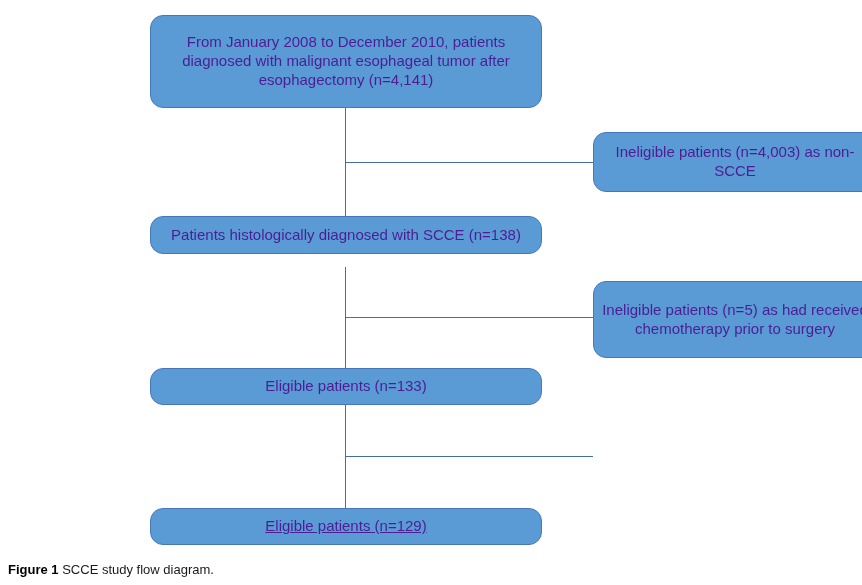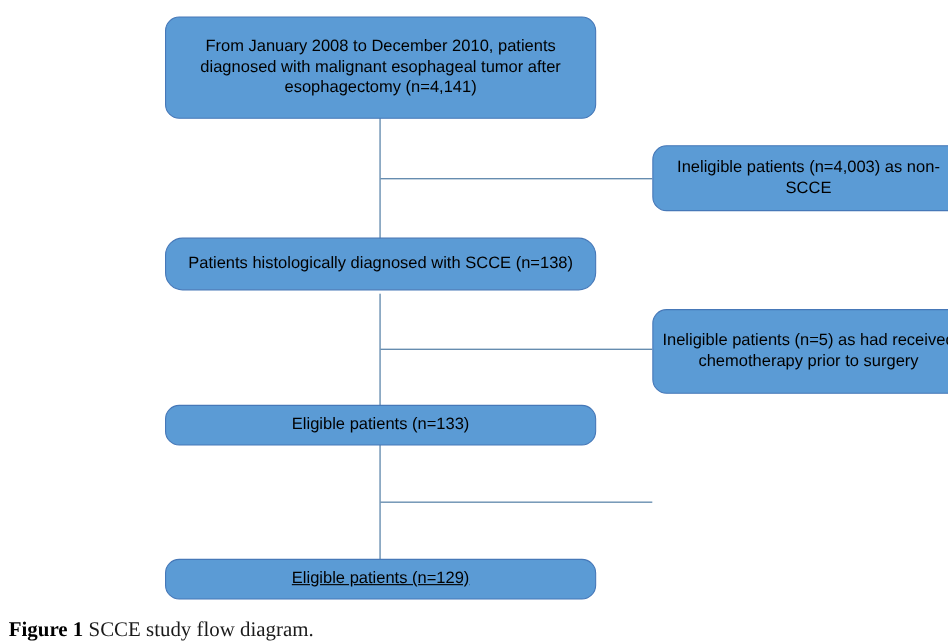--- a/index.html
+++ b/index.html
@@ -14,21 +14,21 @@
     height: 585px;
     background: #ffffff;
     overflow: hidden;
   }
   .flow-box {
     position: absolute;
     box-sizing: border-box;
     background: #5b9bd5;
     border: 1.5px solid #4678b8;
     border-radius: 13px;
-    color: #000000;
+    color: #4c1d95;
     font-size: 15px;
     line-height: 1.26;
     text-align: center;
     display: flex;
     align-items: center;
     justify-content: center;
     padding: 4px 10px;
     z-index: 2;
   }
   .main-box {
@@ -52,23 +52,22 @@
   .connector.h {
     left: 346px;
     width: 247px;
     height: 1px;
   }
   .caption {
     position: absolute;
     left: 8px;
     top: 562px;
     margin: 0;
-    font-size: 19px;
+    font-size: 13px;
     color: #1a1a1a;
-    font-family: Liberation Serif, serif;
   }
   .caption b {
     font-weight: 700;
     color: #000000;
   }
 </style>
 </head>
 <body>
 
 <div class="canvas">
@@ -77,21 +76,21 @@
   <div class="connector v" style="top:267px; height:102px;"></div>
   <div class="connector v" style="top:404px; height:105px;"></div>
   <div class="connector h" style="top:162px;"></div>
   <div class="connector h" style="top:317px;"></div>
   <div class="connector h" style="top:456px;"></div>
 
   <div class="flow-box main-box" style="top:15px; height:93px;">
     <span>From January 2008 to December 2010, patients diagnosed with malignant esophageal tumor after esophagectomy (n=4,141)</span>
   </div>
 
-  <div class="flow-box main-box" style="top:216px; height:48px;border-radius:16px;">
+  <div class="flow-box main-box" style="top:216px; height:38px;">
     <span>Patients histologically diagnosed with SCCE (n=138)</span>
   </div>
 
   <div class="flow-box main-box" style="top:368px; height:37px;text-align:center;">
     <span>Eligible patients (n=133)</span>
   </div>
 
   <div class="flow-box main-box" style="top:508px; height:37px;text-decoration:underline;">
     <span>Eligible patients (n=129)</span>
   </div>

